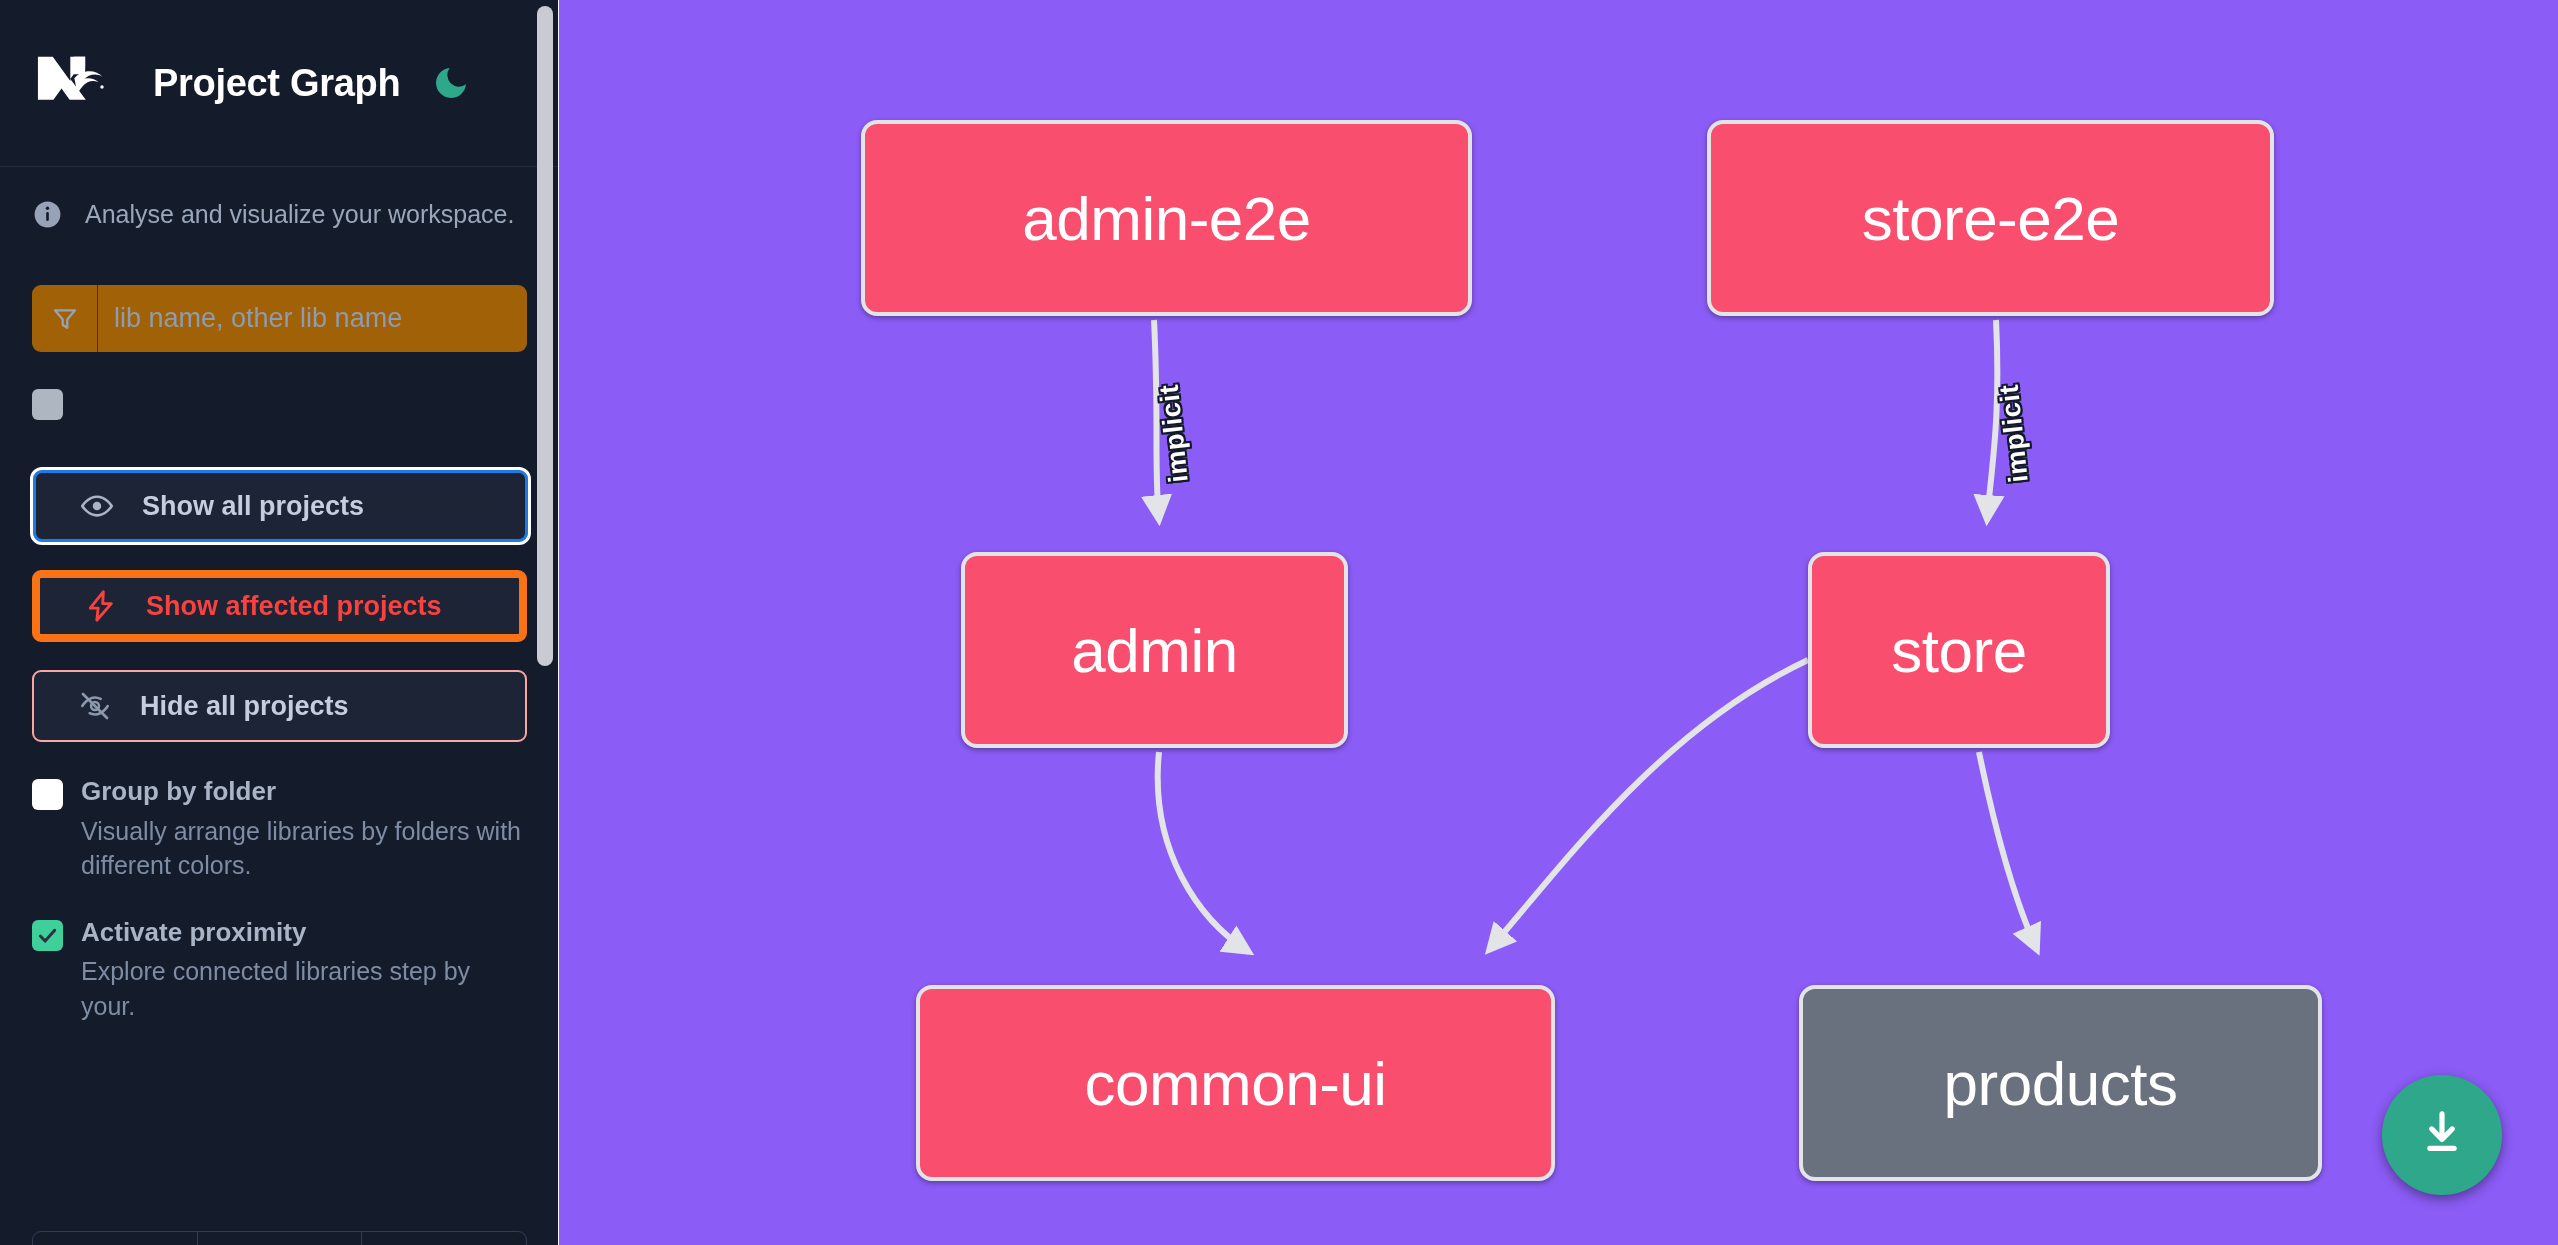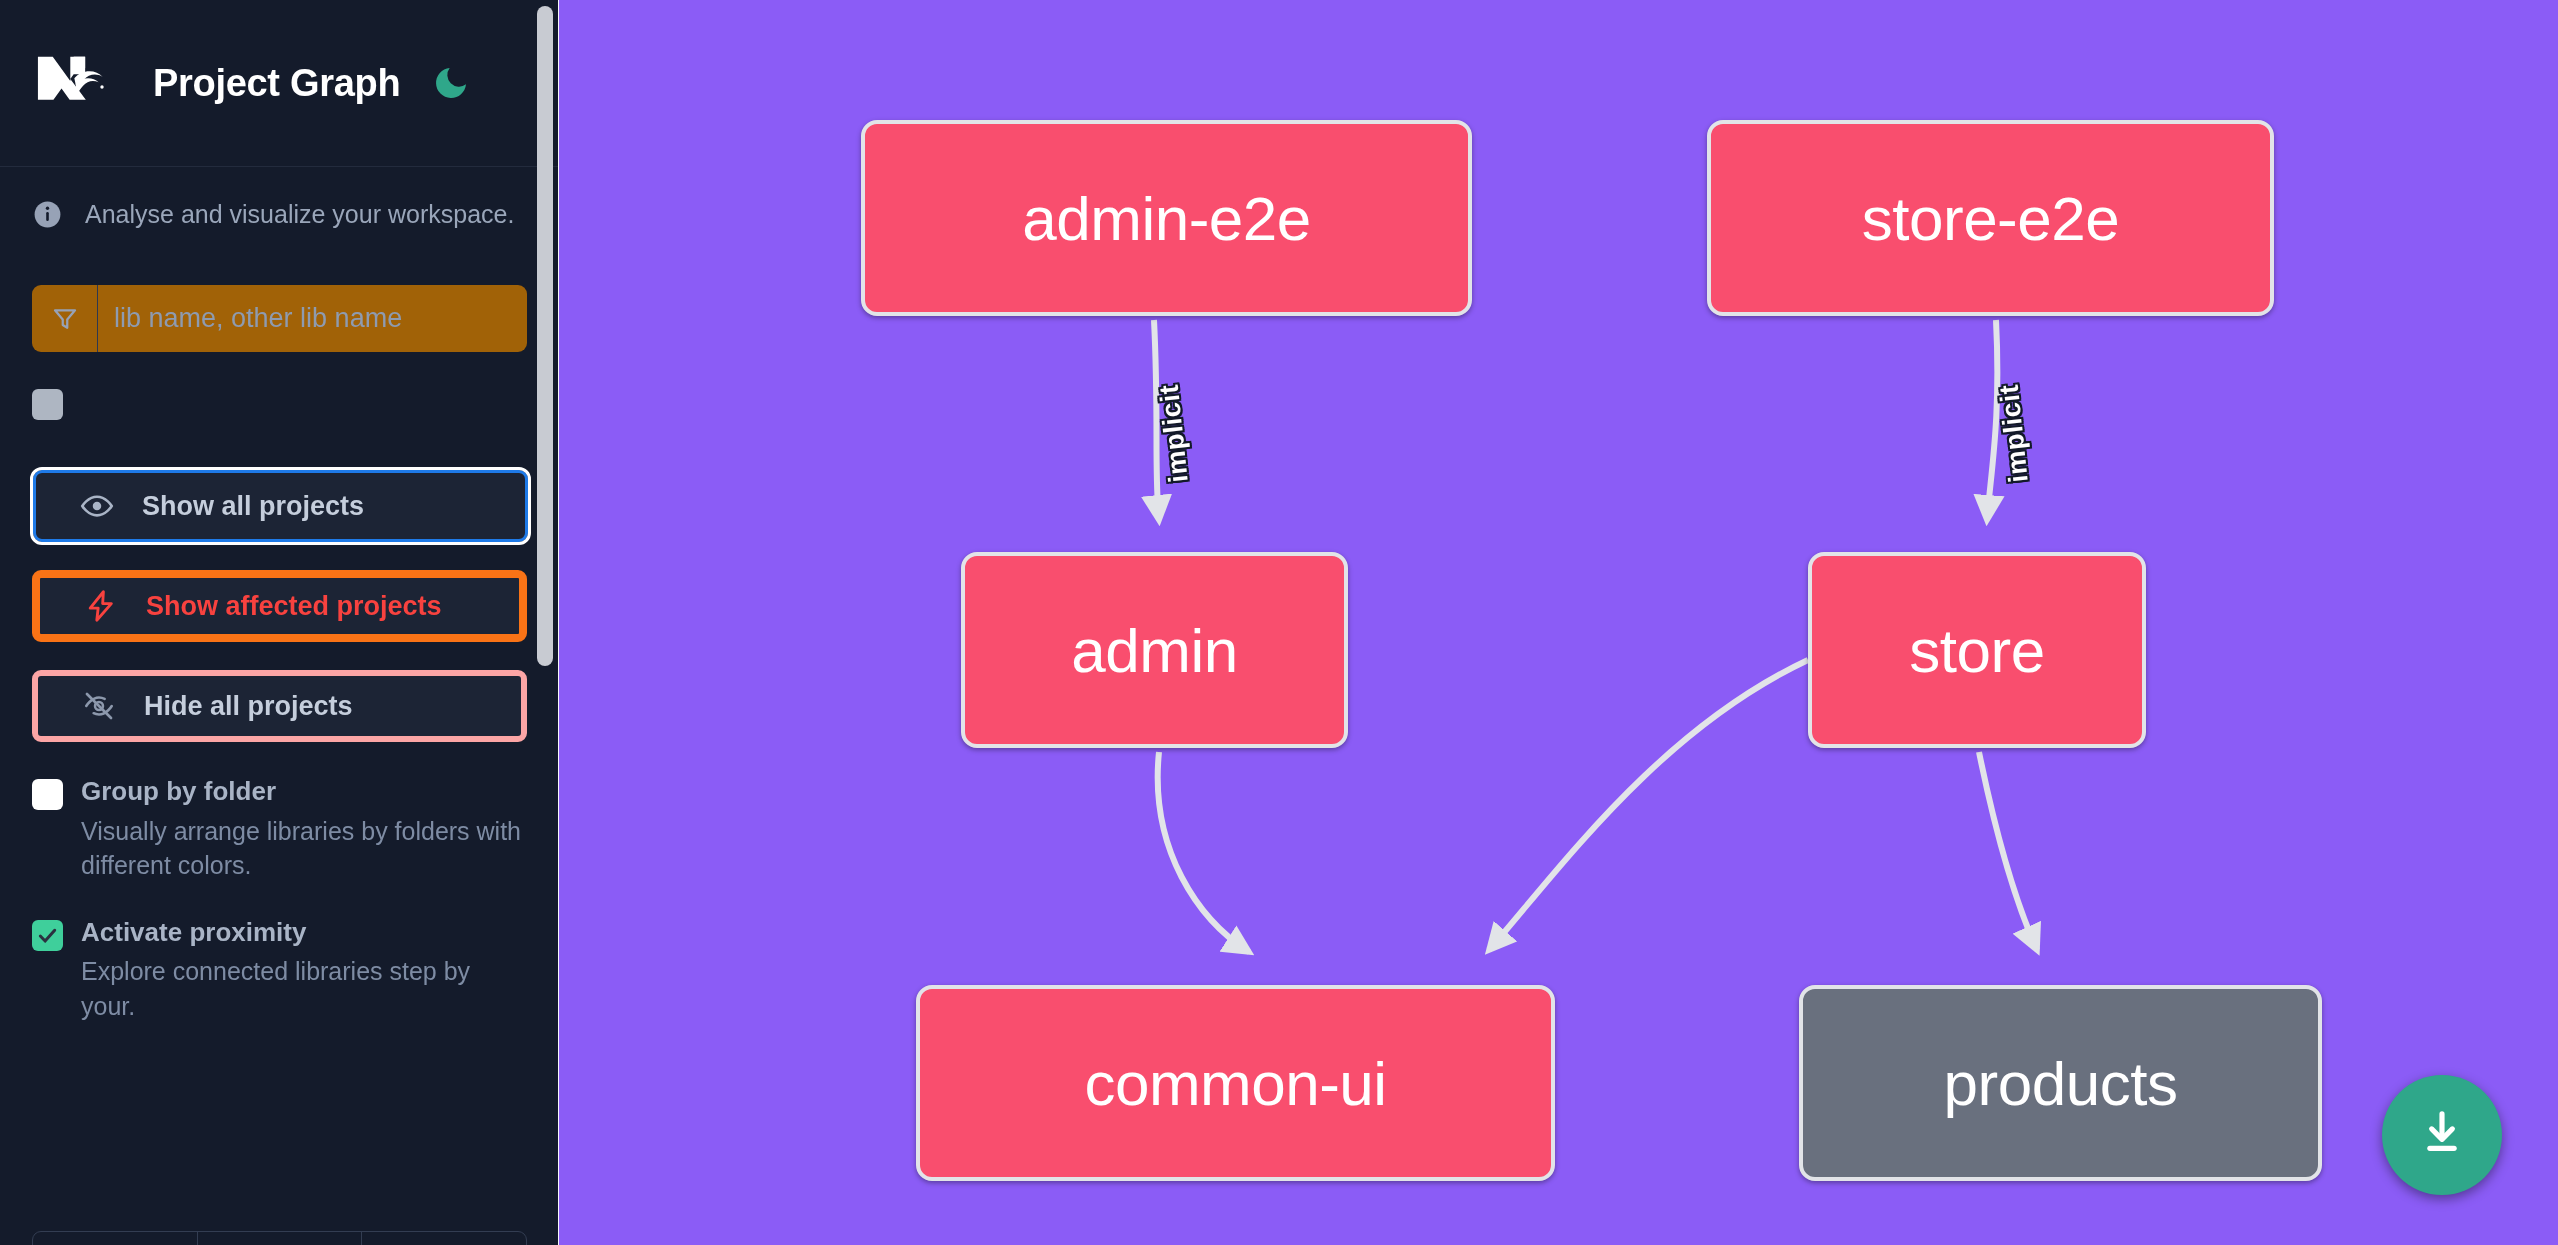--- a/index.html
+++ b/index.html
@@ -112,21 +112,21 @@
 
   #btn-show-all {
     border: 3px solid #1E7AE8;
     outline: 3px solid #FFFFFF;
     outline-offset: 0px;
     margin-left: 1px;
   }
   #btn-show-all .blabel { color: #C5CEDC; }
   #btn-show-affected { border: 8px solid #f97316; }
   #btn-show-affected .blabel { color: #F8423F; }
-  #btn-hide-all { border: 6px solid #fca5a5; }
+  #btn-hide-all { border: 2px solid #fca5a5; }
   #btn-hide-all .blabel { color: #C5CEDC; }
 
   
   #seg-control {
     position: absolute;
     left: 32px; bottom: -58px;
     width: 495px; height: 72px;
     display: flex;
     border: 1px solid #333D52;
     border-radius: 9px;
@@ -337,21 +337,21 @@
 
     <div class="gnode app" style="left:302px; top:120px; width:611px; height:196px;">
       <span class="nlabel">admin-e2e</span>
     </div>
     <div class="gnode app" style="left:1148px; top:120px; width:567px; height:196px;">
       <span class="nlabel">store-e2e</span>
     </div>
     <div class="gnode app" style="left:402px; top:552px; width:387px; height:196px;">
       <span class="nlabel">admin</span>
     </div>
-    <div class="gnode app" style="left:1249px; top:552px; width:338px; height:196px;">
+    <div class="gnode app" style="left:1249px; top:552px; width:302px; height:196px;">
       <span class="nlabel">store</span>
     </div>
     <div class="gnode app" style="left:357px; top:985px; width:639px; height:196px;">
       <span class="nlabel">common-ui</span>
     </div>
     <div class="gnode lib" style="left:1240px; top:985px; width:523px; height:196px;">
       <span class="nlabel">products</span>
     </div>
 
     <span class="edge-label" style="left:566px; top:418px; transform: rotate(-96deg);">implicit</span>

